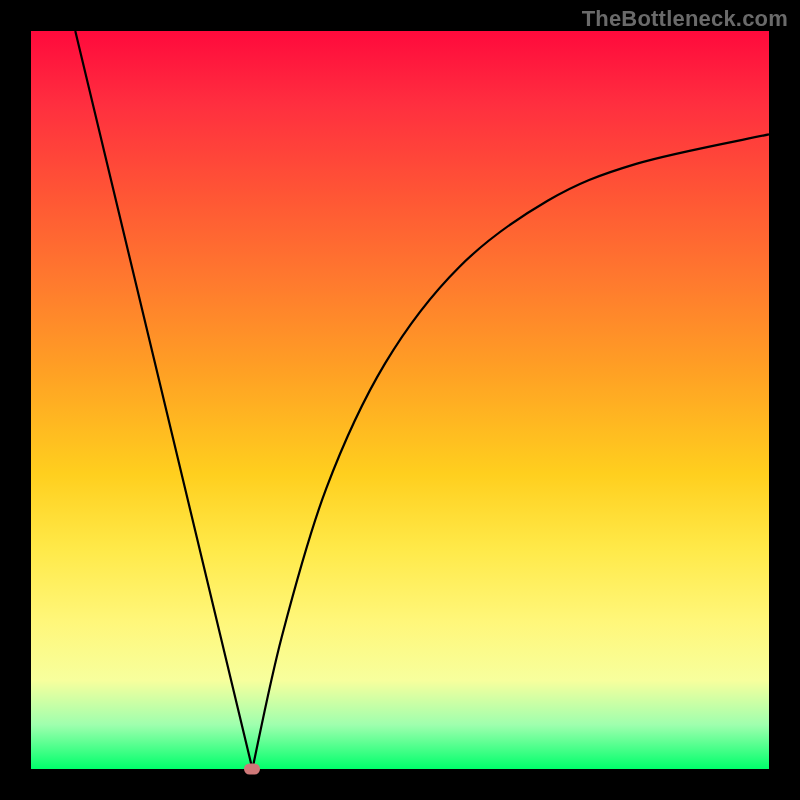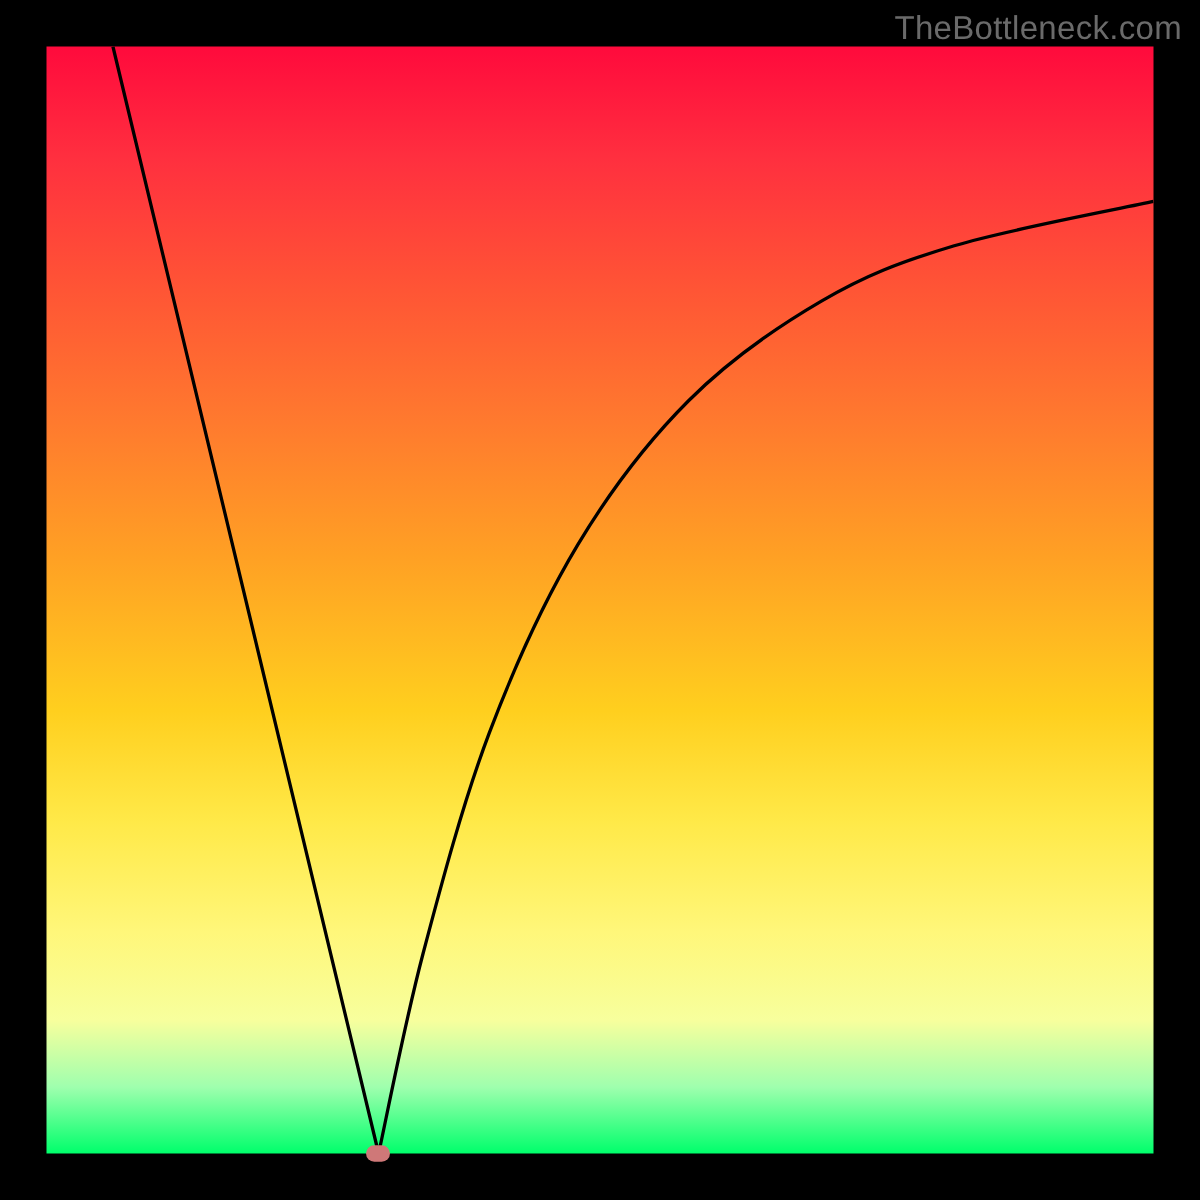--- a/index.html
+++ b/index.html
@@ -46,21 +46,21 @@
     border-radius: 6px;
     transform: translate(-50%, -50%);
   }
   .watermark {
     position: absolute;
     top: 6px;
     right: 12px;
     font-family: Arial, Helvetica, sans-serif;
     font-size: 22px;
     color: #6a6a6a;
-    font-weight: 400;
+    font-weight: 700;
     letter-spacing: 0.2px;
   }
 </style>
 </head>
 <body>
 <div class="frame">
 
   <div class="plot-area">
     <svg class="curve" viewBox="0 0 738 738" preserveAspectRatio="none">
       <path d="M 44.28 0 L 221.4 738 L 221.4 738 C 226.32 715.86 238.62 651.9 250.92000000000002 605.16 C 263.22 558.42 277.98 503.07 295.2 457.56 C 312.41999999999996 412.05 332.1 369 354.24 332.09999999999997 C 376.38 295.19999999999993 400.97999999999996 263.21999999999997 428.03999999999996 236.15999999999997 C 455.09999999999997 209.09999999999997 487.08000000000004 186.96 516.6 169.74 C 546.12 152.52 568.26 143.91000000000003 605.16 132.84000000000003 C 642.06 121.77000000000004 715.86 108.24000000000005 738 103.32000000000005" id="curvePath" fill="none" stroke="#000" stroke-width="2.2"></path>

